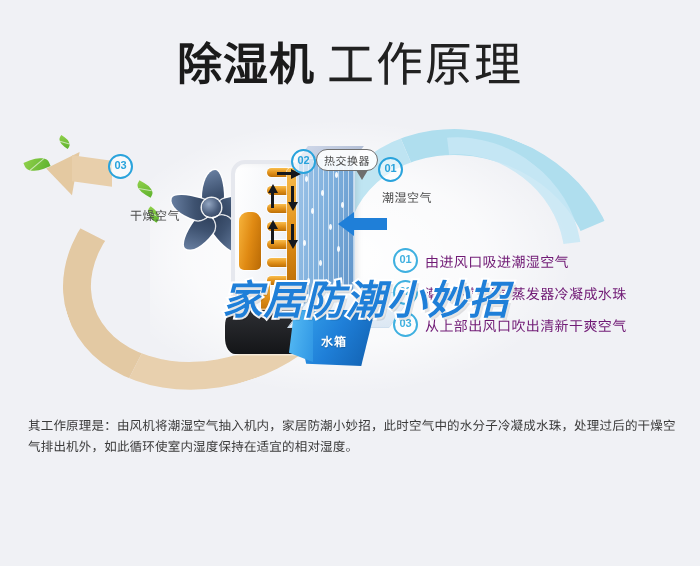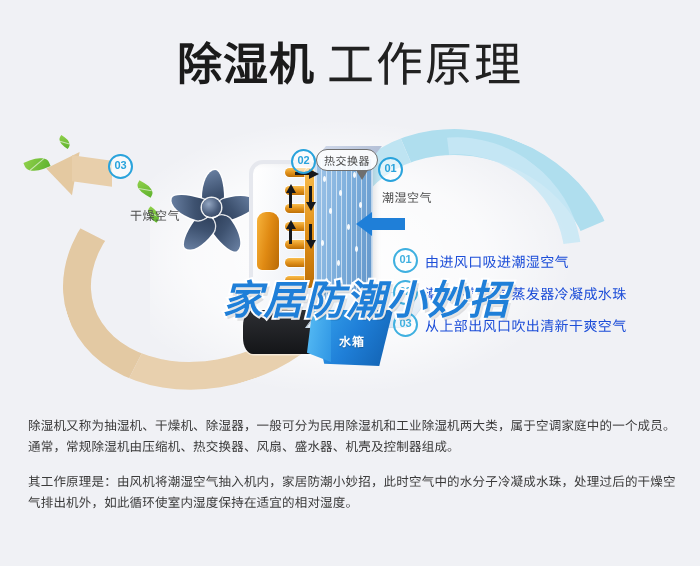--- a/index.html
+++ b/index.html
@@ -183,21 +183,21 @@
     width: 19px;
     height: 19px;
     border-radius: 50%;
     background: radial-gradient(circle at 35% 32%, #93a6c2 0%, #4a5d7c 55%, #2b3a55 100%);
     box-shadow: 0 0 0 1.5px rgba(255,255,255,.9);
   }
 
   
   .machine {
     position: absolute;
-    left: 243px;
+    left: 225px;
     top: 30px;
     width: 150px;
     height: 220px;
   }
   .mach-shell {
     position: absolute;
     left: 6px;
     top: 18px;
     width: 62px;
     height: 160px;
@@ -403,21 +403,21 @@
     font-weight: 700;
     line-height: 18px;
     text-align: center;
     vertical-align: middle;
     background: rgba(255,255,255,.6);
   }
   .step-text {
     display: inline-block;
     margin-left: 7px;
     font-size: 14px;
-    color: #1d4ed8;
+    color: #701a75;
     letter-spacing: .4px;
     vertical-align: middle;
     font-weight: 500;
   }
 
   
   .watermark {
     position: absolute;
     left: 16px;
     top: 268px;
@@ -564,17 +564,16 @@
       </div>
       <div class="step-row">
         <span class="step-badge">03</span><span class="step-text">从上部出风口吹出清新干爽空气</span>
       </div>
     </div>
   </div>
 
   <div class="watermark">家居防潮小妙招</div>
 
   <div class="copy">
-    <p>除湿机又称为抽湿机、干燥机、除湿器，一般可分为民用除湿机和工业除湿机两大类，属于空调家庭中的一个成员。通常，常规除湿机由压缩机、热交换器、风扇、盛水器、机壳及控制器组成。</p>
     <p>其工作原理是：由风机将潮湿空气抽入机内，家居防潮小妙招，此时空气中的水分子冷凝成水珠，处理过后的干燥空气排出机外，如此循环使室内湿度保持在适宜的相对湿度。</p>
   </div>
 
 </div>
 
 </body></html>

